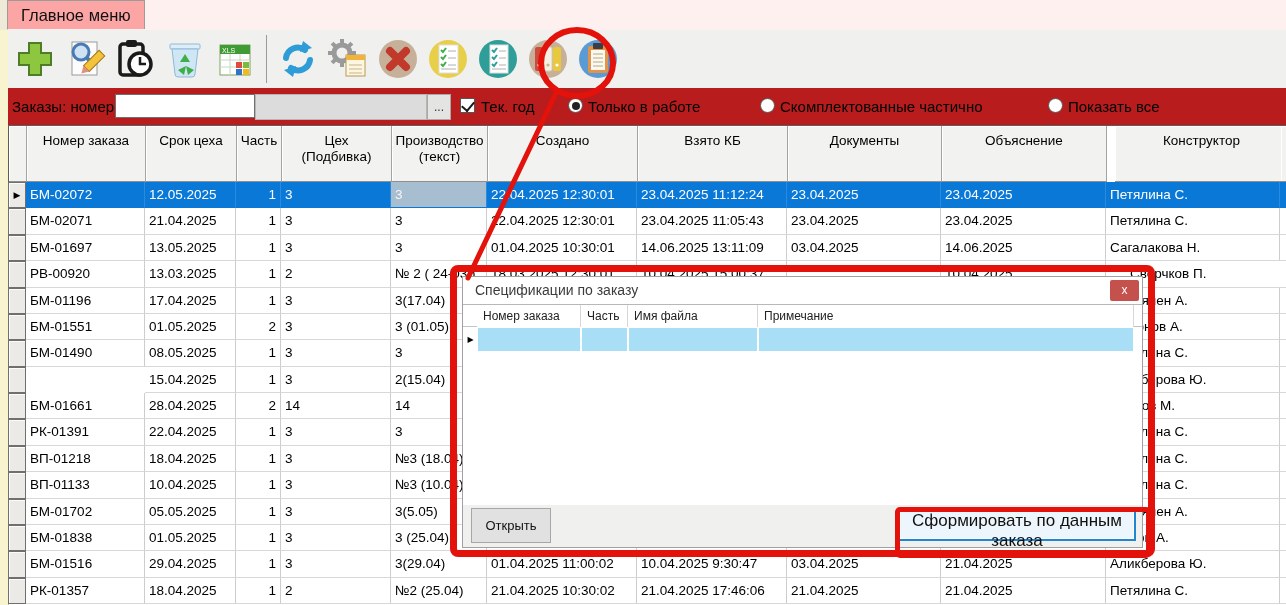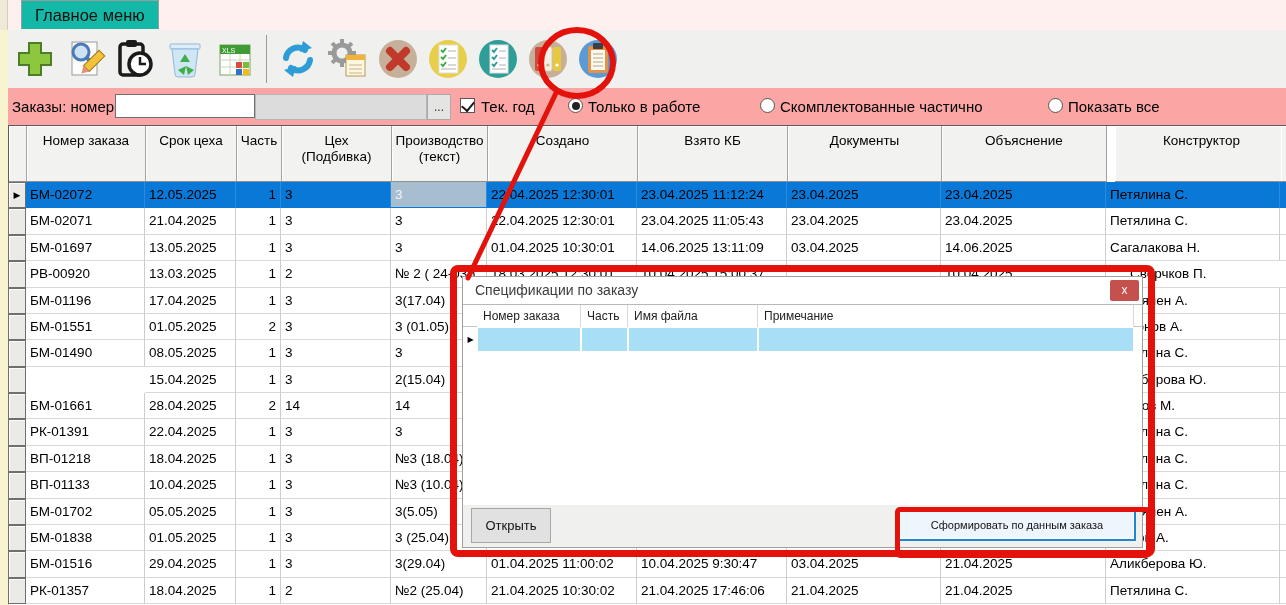--- a/index.html
+++ b/index.html
@@ -4,35 +4,35 @@
 <style>
   html,body{margin:0;padding:0;background:#fff;}
   #app{position:relative;width:1286px;height:605px;overflow:hidden;
        font-family:"Liberation Sans",sans-serif;background:#fff;}
 
   
   .tabbar{position:absolute;left:0;top:0;width:1286px;height:30px;background:#fdf0ee;}
   .tabcorner{position:absolute;left:0;top:0;width:7px;height:30px;background:#efe9d8;border-right:1px solid #d6cfb8;}
   .tab{position:absolute;top:0;height:29px;line-height:29px;padding:0 13px;font-size:16.5px;color:#111;
        border:1px solid #9b9b9b;border-bottom:none;box-sizing:border-box;white-space:nowrap;}
-  .tab.inactive{left:7px;background:#14b8a6;margin-left:14px;}
+  .tab.inactive{left:7px;background:#fca5a5;}
   .tab.active{left:146px;background:#ffffff;height:30px;z-index:2;}
 
   
   .leftstrip{position:absolute;left:0;top:30px;width:8px;height:575px;background:#f8f4cf;border-right:1px solid #c9c190;}
 
   
   .toolbar{position:absolute;left:8px;top:30px;width:1278px;height:58px;background:#f0f0ee;
            display:flex;align-items:center;padding-left:2px;box-sizing:border-box;}
   .tbtn{width:46px;height:48px;margin:0 2px;border:none;background:transparent;padding:1px;cursor:pointer;}
   .tbtn svg{width:44px;height:44px;display:block;}
   .tsep{width:1px;height:48px;background:#9a9a9a;margin:0 6px;}
 
   
-  .filterbar{position:absolute;left:8px;top:88px;width:1278px;height:37px;background:#fca5a5;font-size:15px;color:#000;}
+  .filterbar{position:absolute;left:8px;top:88px;width:1278px;height:37px;background:#b91c1c;font-size:15px;color:#000;}
   .flabel{position:absolute;left:4px;top:0;line-height:37px;}
   .inp1{position:absolute;left:107px;top:6px;width:130px;height:22px;border:1px solid #707070;background:#fff;
         font-family:"Liberation Sans",sans-serif;font-size:14px;padding:0 4px;box-sizing:content-box;}
   .inp2{position:absolute;left:247px;top:6px;width:170px;height:24px;border:1px solid #b5b5b5;background:#dcdcdc;}
   .dots{position:absolute;left:419px;top:6px;width:24px;height:26px;background:#e4e4e2;border:1px solid #a9a9a9;
         font-size:12px;line-height:24px;text-align:center;color:#333;cursor:pointer;box-sizing:border-box;}
   .cb{position:absolute;left:452px;top:10px;width:15px;height:15px;background:#fff;border:1px solid #555;box-sizing:border-box;}
   .cb.on::after{content:"";position:absolute;left:3px;top:0px;width:6px;height:10px;
         border:solid #1a1a1a;border-width:0 2px 2px 0;transform:rotate(40deg);}
   .cblabel{position:absolute;left:473px;top:0;line-height:37px;}
@@ -43,21 +43,21 @@
   
   .ghead{position:absolute;left:8px;top:125px;width:1278px;height:57px;border-top:1px solid #5c5c5c;border-left:1px solid #5c5c5c;box-sizing:border-box;}
   .hcell{position:absolute;top:0;height:56px;background:#f2f2f0;border-right:1px solid #a3a3a3;border-bottom:1px solid #8f8f8f;
          box-shadow:inset 1px 1px 0 #ffffff;box-sizing:border-box;font-size:13.5px;color:#000;text-align:center;
          padding-top:7px;white-space:pre-line;overflow:hidden;line-height:16px;}
   .grow{position:absolute;left:8px;width:1278px;box-sizing:border-box;}
   .cell{position:absolute;top:0;height:100%;font-size:13.5px;color:#000;line-height:26px;padding:0 4px;
         border-right:1px solid #cdcdcd;border-bottom:1px solid #d8d8d8;box-sizing:border-box;
         white-space:nowrap;overflow:hidden;background:#fff;}
   .cell.ar{text-align:right;}
-  .grow.sel .cell{background:#0a78d7;color:#000000;border-right-color:#2a8ae0;border-bottom-color:#0a78d7;}
+  .grow.sel .cell{background:#0a78d7;color:#ffffff;border-right-color:#2a8ae0;border-bottom-color:#0a78d7;}
   .grow.sel .cell.selcell{background:#a6bed0;color:#f4f4f4;}
   .ind{position:absolute;left:0;top:0;width:18px;height:100%;background:#eceae6;border:1px solid #6f6f6f;
        box-shadow:inset 1px 1px 0 #fbfbfb;box-sizing:border-box;font-size:9px;line-height:25px;text-align:center;color:#000;}
 
   
   .dialog{position:absolute;left:462px;top:276px;width:681px;height:272px;background:#fff;border:1px solid #a0a0a0;
           box-sizing:border-box;z-index:10;}
   .dtitle{position:absolute;left:0;top:0;right:0;height:27px;background:#fff;font-size:14px;color:#3c3c3c;
           line-height:27px;padding-left:12px;}
   .dclose{position:absolute;right:3px;top:3px;width:29px;height:21px;background:#c4514b;border-radius:2px;color:#fff;
@@ -65,21 +65,21 @@
   .dghead{position:absolute;left:0;top:27px;right:0;height:23px;border-top:1px solid #b8b8b8;border-bottom:1px solid #c4c4c4;box-sizing:border-box;}
   .dhcell{position:absolute;top:0;height:22px;font-size:12px;color:#222;line-height:22px;padding-left:6px;
           border-right:1px solid #d8d8d8;box-sizing:border-box;white-space:nowrap;overflow:hidden;background:#fff;}
   .dselrow{position:absolute;left:0;top:50px;right:8px;height:25px;}
   .dind{position:absolute;left:1px;top:0;width:13px;height:25px;font-size:8px;line-height:25px;text-align:center;color:#000;}
   .dbcell{position:absolute;top:1px;height:23px;background:#a9def7;}
   .dfoot{position:absolute;left:0;bottom:0;right:0;height:42px;background:#f0f0ee;}
   .btn-open{position:absolute;left:8px;bottom:4px;width:80px;height:35px;background:#e1e1e1;border:1px solid #a7a7a7;
             font-family:"Liberation Sans",sans-serif;font-size:13px;color:#111;cursor:pointer;}
   .btn-gen{position:absolute;right:6px;bottom:6px;width:238px;height:33px;background:#eef6fd;border:2px solid #1f86d2;
-           font-family:"Liberation Sans",sans-serif;font-size:11px;color:#111;cursor:pointer;box-shadow:inset 0 0 0 1px #fff;}
+           font-family:"Liberation Sans",sans-serif;font-size:17px;color:#111;cursor:pointer;box-shadow:inset 0 0 0 1px #fff;}
 
   
   .annd{position:absolute;left:450px;top:265px;width:705px;height:292px;border:7px solid #e3120b;border-radius:8px;
         box-sizing:border-box;z-index:20;pointer-events:none;}
   .annb{position:absolute;left:895px;top:507px;width:256px;height:51px;border:5px solid #e3120b;border-radius:5px;
         box-sizing:border-box;z-index:21;pointer-events:none;}
   .annsvg{position:absolute;left:0;top:0;z-index:22;pointer-events:none;}
 </style>
 </head>
 <body>

